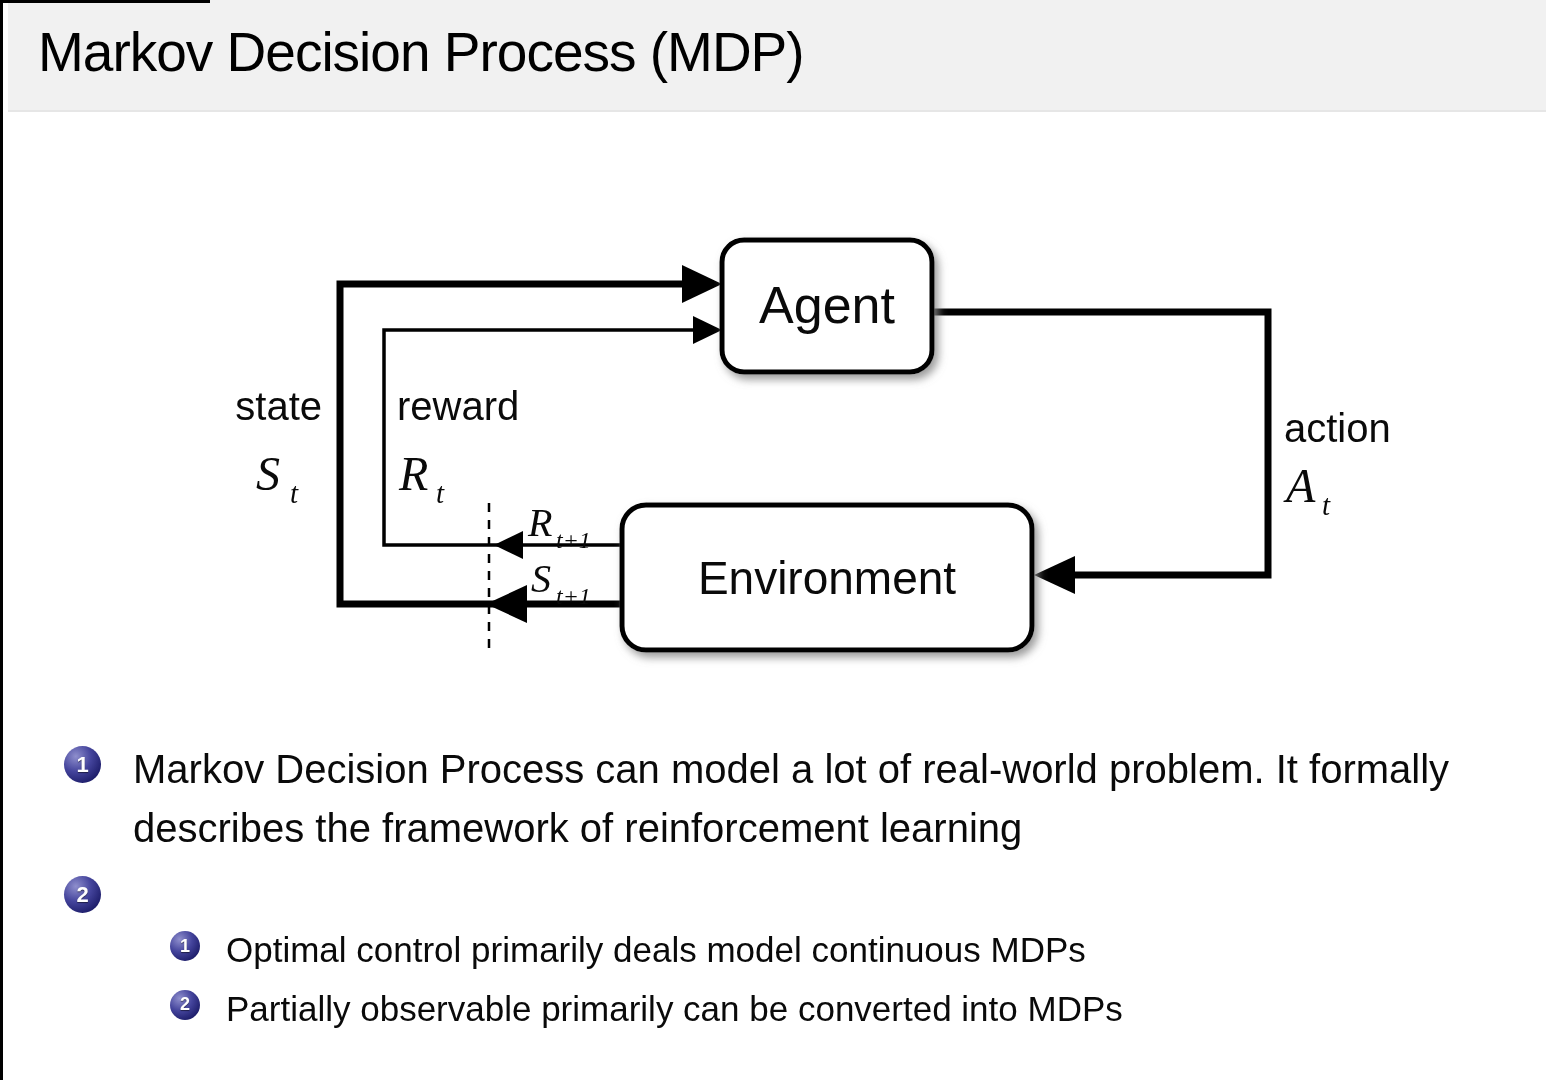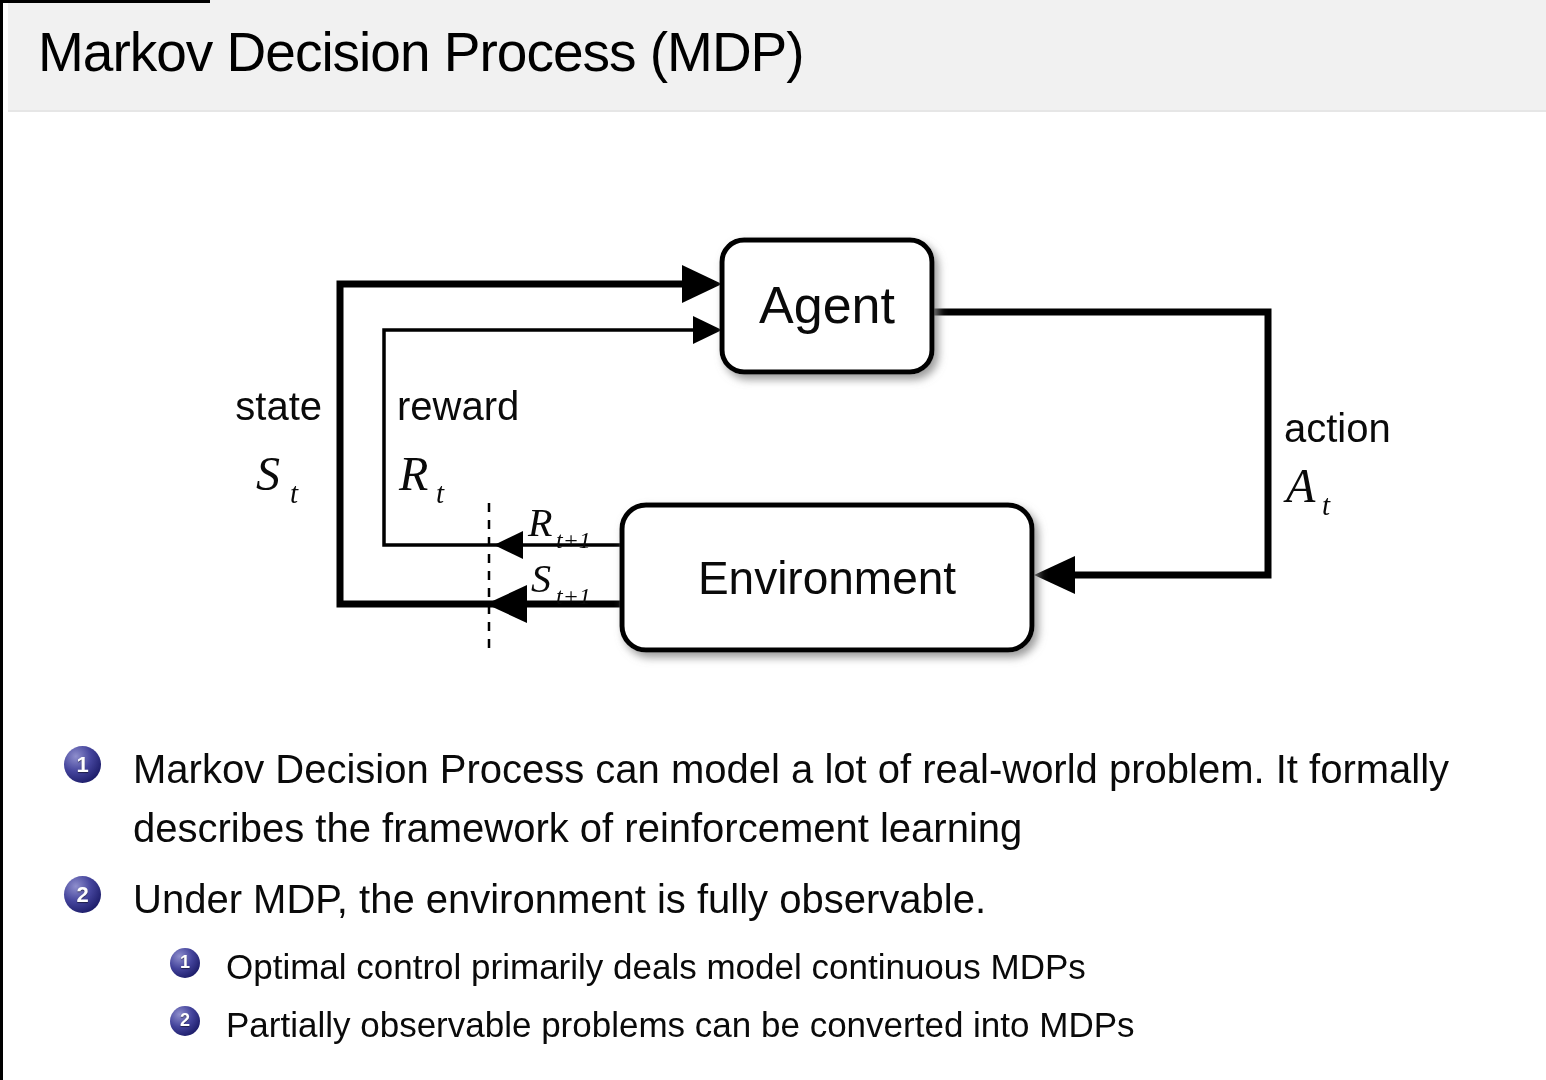--- a/index.html
+++ b/index.html
@@ -97,34 +97,33 @@
       <div class="ball lvl1">
         <span>1</span>
       </div>
       <div class="b-text">Markov Decision Process can model a lot of real-world problem. It formally describes the framework of reinforcement learning</div>
     </div>
 
     <div class="b-row">
       <div class="ball lvl1">
         <span>2</span>
       </div>
-      <div class="b-text">Under MDP, the environment is fully observable.</div>
     </div>
 
     <div class="sub-bullets">
       <div class="b-row">
         <div class="ball lvl2">
           <span>1</span>
         </div>
         <div class="sb-text">Optimal control primarily deals model continuous MDPs</div>
       </div>
       <div class="b-row">
         <div class="ball lvl2">
           <span>2</span>
         </div>
-        <div class="sb-text">Partially observable problems can be converted into MDPs</div>
+        <div class="sb-text">Partially observable primarily can be converted into MDPs</div>
       </div>
     </div>
   </div>
 
   <div class="edge-left"></div>
   <div class="edge-top"></div>
 </div>
 
 </body></html>

